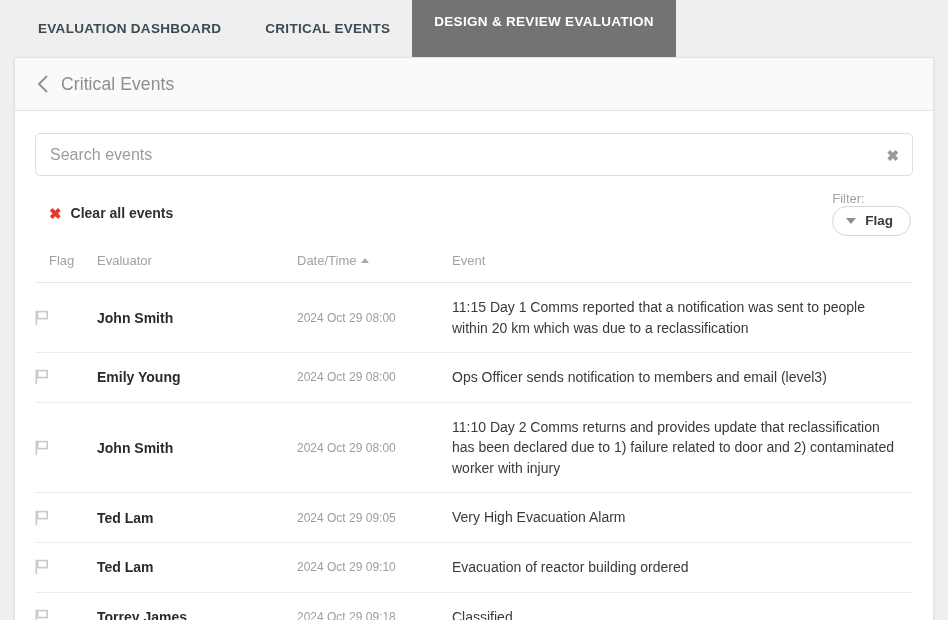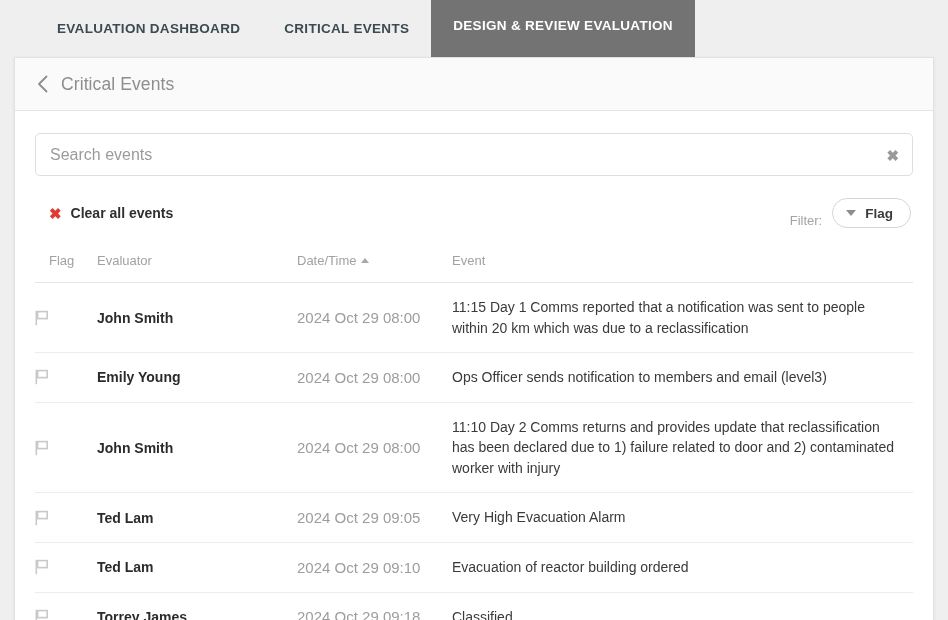--- a/index.html
+++ b/index.html
@@ -15,22 +15,22 @@
     font-family: "Liberation Sans", sans-serif;
     overflow: hidden;
     -webkit-font-smoothing: antialiased;
   }
 
   
   .tabbar {
     position: relative;
     height: 57px;
     display: flex;
-    align-items: flex-start;
-    padding-left: 35px;
+    align-items: center;
+    padding-left: 16px;
     background: #efefef;
   }
   .tab {
     font-size: 13.5px;
     font-weight: bold;
     letter-spacing: 0.3px;
     color: #3c4a52;
     padding: 0 22px;
     height: 57px;
     line-height: 57px;
@@ -142,21 +142,22 @@
     margin-right: 9px;
     line-height: 1;
   }
   .clear-label {
     font-size: 14px;
     font-weight: bold;
     color: #2f2f2f;
   }
   .filter-group {
     display: flex;
-    align-items: flex-end;
+    align-items: flex-start;
+    flex-direction: column;
   }
   .filter-label {
     font-size: 13px;
     color: #a4a4a4;
     margin-right: 10px;
   }
   .filter-btn {
     border: 1px solid #d6d6d6;
     border-radius: 20px;
     background: #fff;
@@ -218,21 +219,21 @@
   }
   .td-flag { padding-left: 14px; }
   .flag-icon { display: block; cursor: pointer; }
 
   .td-eval {
     font-size: 14px;
     font-weight: bold;
     color: #2b2b2b;
   }
   .td-date {
-    font-size: 15px;
+    font-size: 12px;
     color: #9d9d9d;
     white-space: nowrap;
   }
   .td-event {
     font-size: 14px;
     color: #3a3a3a;
     line-height: 1.47;
     padding-right: 80px;
   }
 </style>

